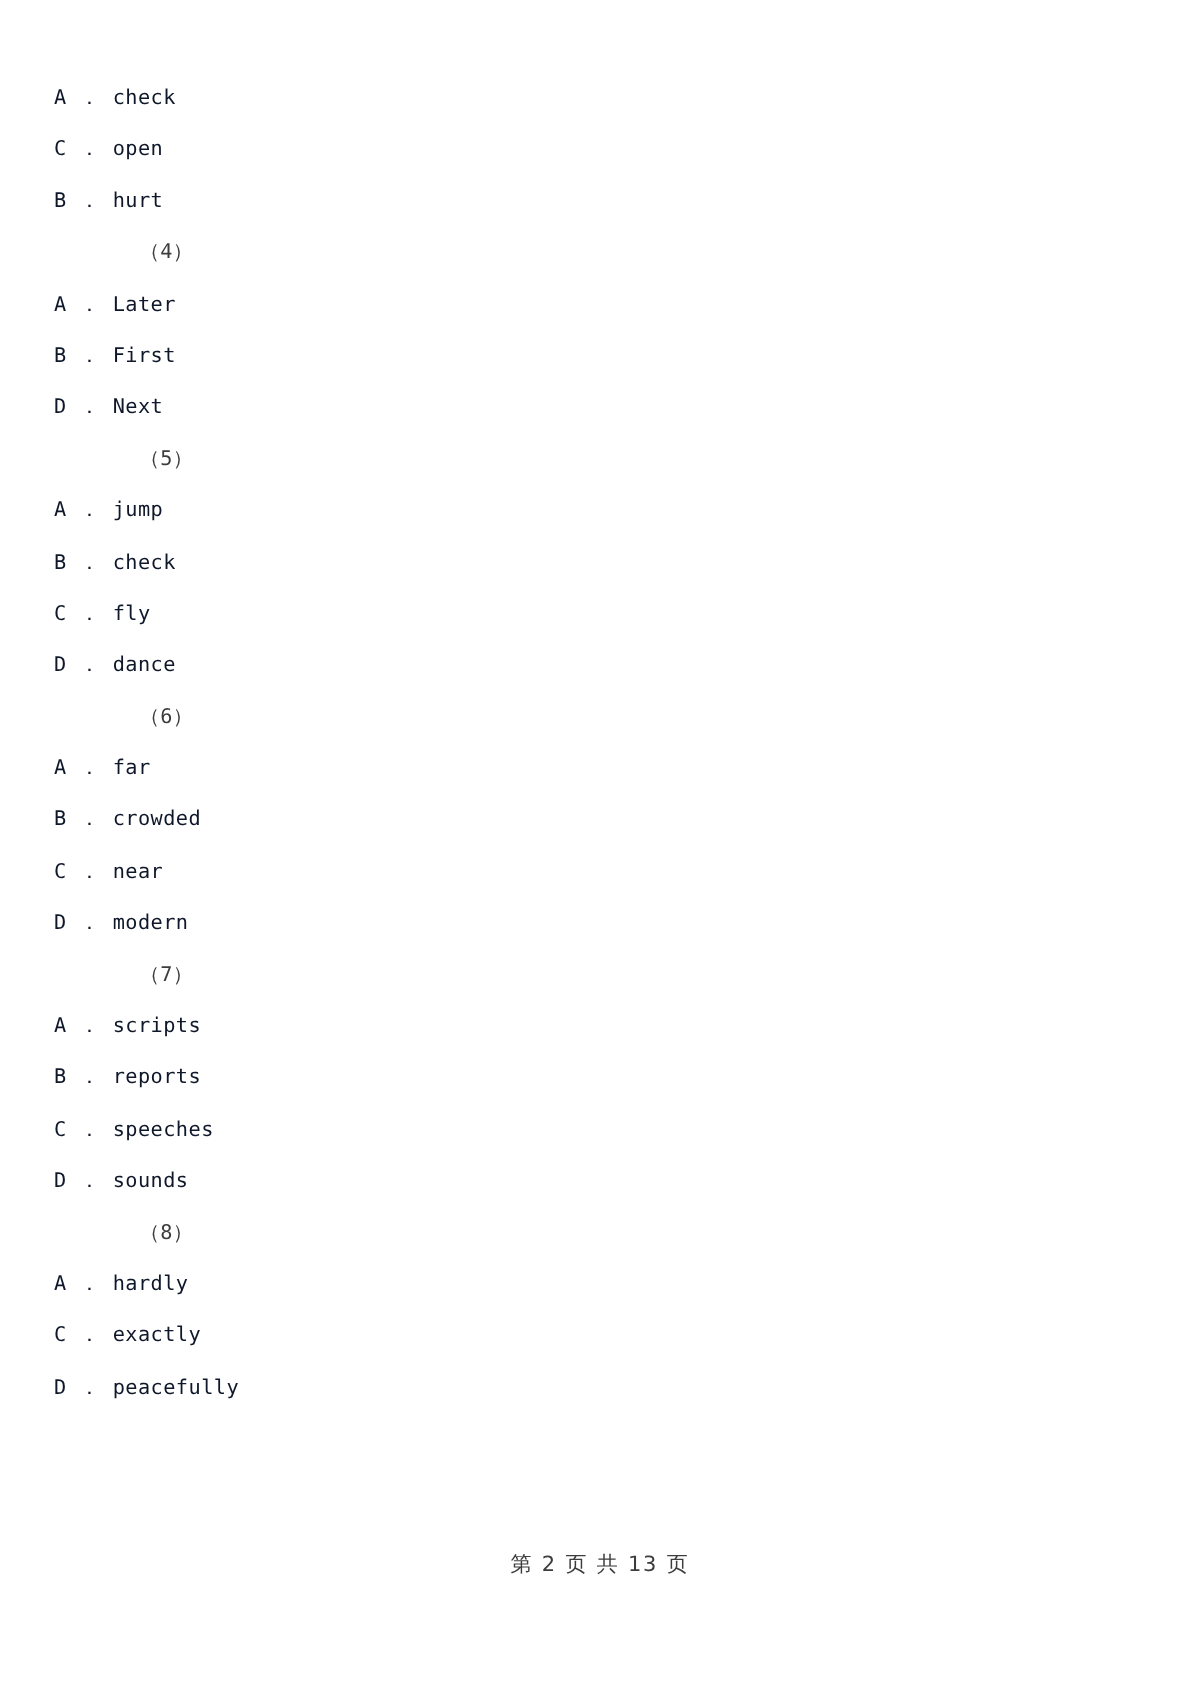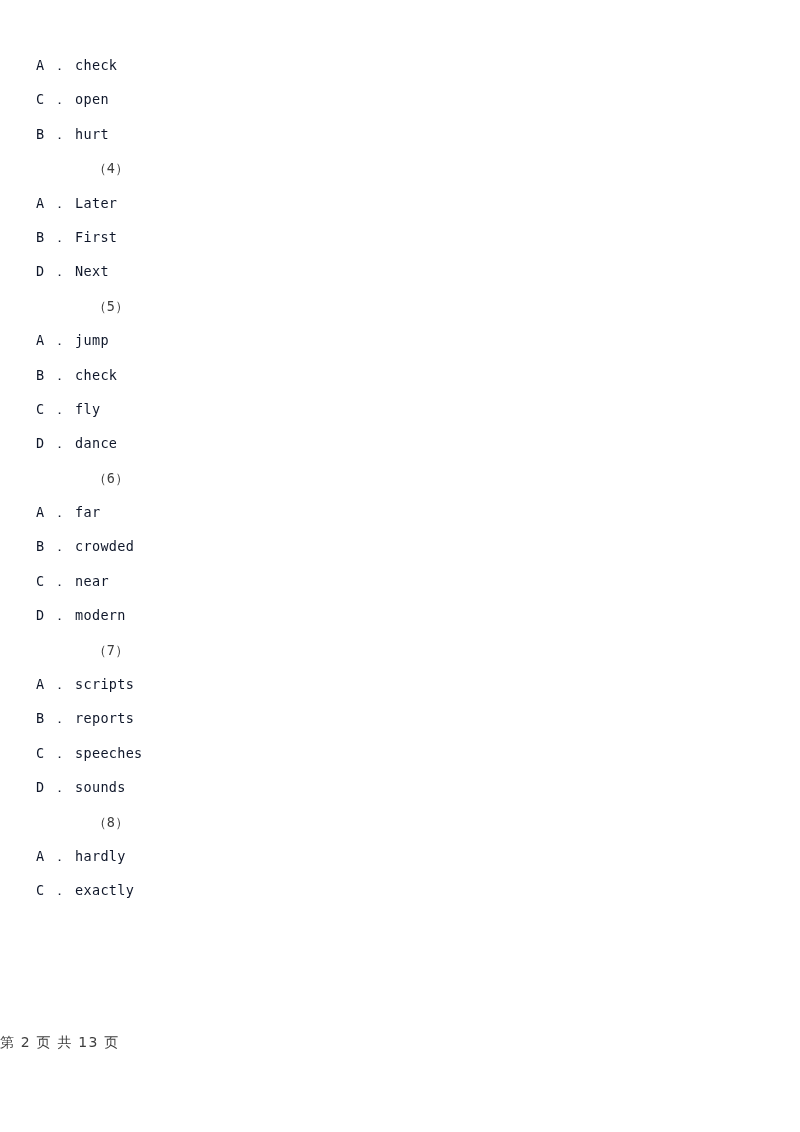--- a/index.html
+++ b/index.html
@@ -66,21 +66,21 @@
     letter-spacing: 0.3px;
     color: #3d3d3d;
     white-space: pre;
   }
 
   .footer {
     position: absolute;
     left: 0;
     top: 1034px;
     width: 800px;
-    text-align: left;
+    text-align: center;
     font-size: 14px;
     letter-spacing: 1.2px;
     color: #3d3d3d;
     font-family: "DejaVu Sans", "Liberation Sans", sans-serif;
     white-space: pre;
   }
 </style>
 </head>
 <body>
 
@@ -116,18 +116,19 @@
         <div class="q-number-line">（7）</div>
         <div class="option-line"><span class="opt-letter">A</span><span class="opt-sep"> ． </span><span class="opt-text">scripts</span></div>
         <div class="option-line"><span class="opt-letter">B</span><span class="opt-sep"> ． </span><span class="opt-text">reports</span></div>
         <div class="option-line"><span class="opt-letter">C</span><span class="opt-sep"> ． </span><span class="opt-text">speeches</span></div>
         <div class="option-line"><span class="opt-letter">D</span><span class="opt-sep"> ． </span><span class="opt-text">sounds</span></div>
       </div>
       <div class="q-block">
         <div class="q-number-line">（8）</div>
         <div class="option-line"><span class="opt-letter">A</span><span class="opt-sep"> ． </span><span class="opt-text">hardly</span></div>
         <div class="option-line"><span class="opt-letter">C</span><span class="opt-sep"> ． </span><span class="opt-text">exactly</span></div>
+        <div class="option-line"><span class="opt-letter">D</span><span class="opt-sep"> ． </span><span class="opt-text">peacefully</span></div>
       </div>
     </div>
 
   <div class="footer">第 2 页 共 13 页</div>
 
 </div>
 
 </body></html>

